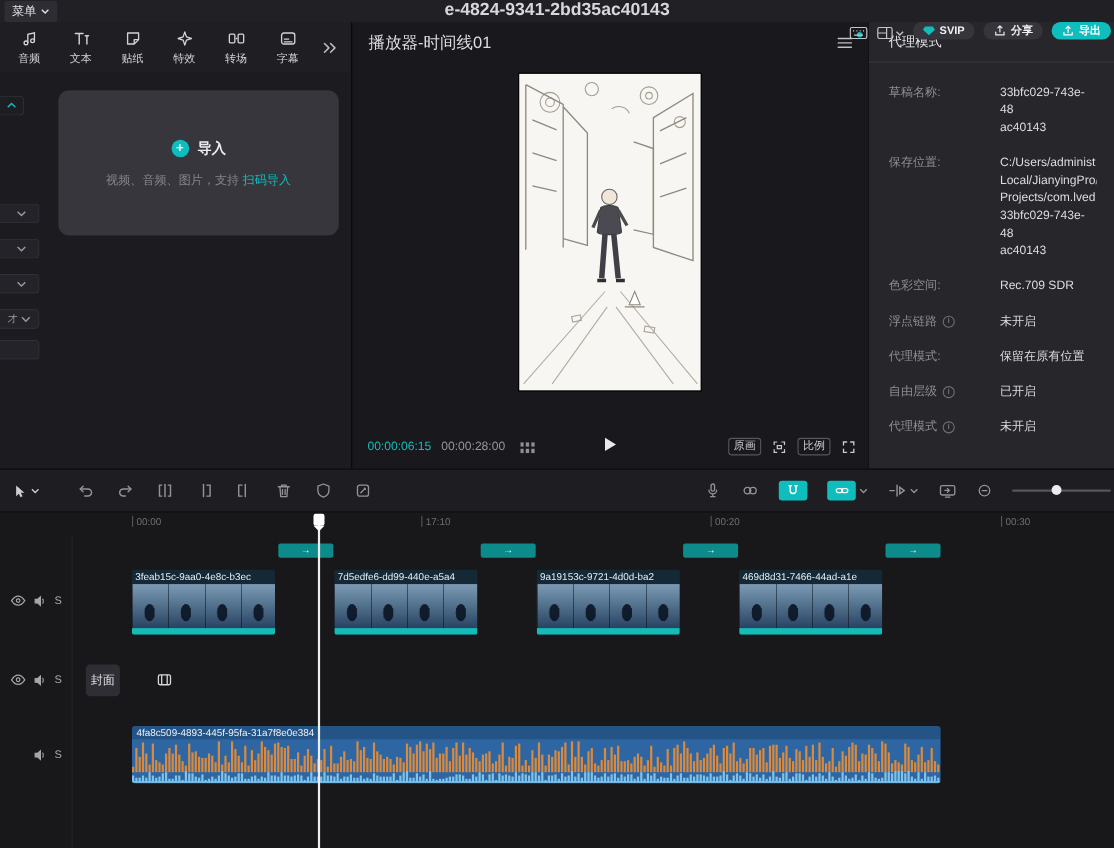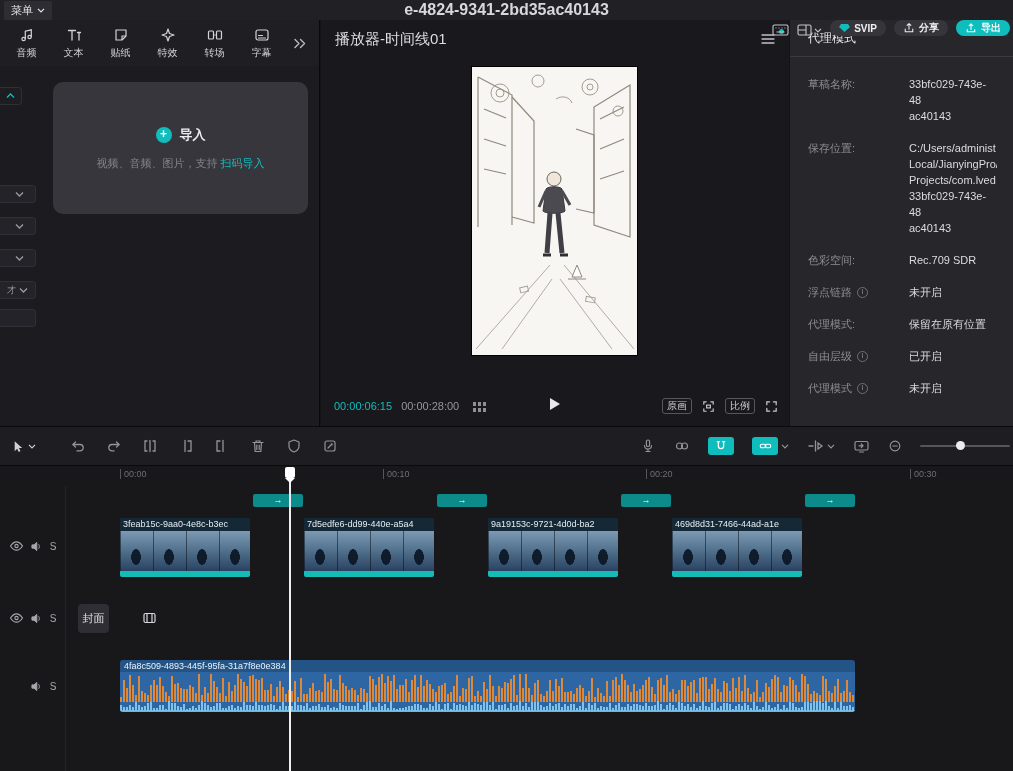--- a/index.html
+++ b/index.html
@@ -597,21 +597,21 @@
       <span class="slider">
           <span class="handle"></span>
         </span>
 
     </div>
   </div>
 
   <div class="timeline">
     <div>
       <span class="rl" style="left:120px">00:00</span>
-      <span class="rl" style="left:383px">00:10</span>
+      <span class="rl" style="left:383px">17:10</span>
       <span class="rl" style="left:646px">00:20</span>
       <span class="rl" style="left:910px">00:30</span>
     </div>
     <div class="tl-div"></div>
 
     <div class="hrow" style="top:71px">
       <span>
           <svg width="15" height="12" viewBox="0 0 16 13">
             <g fill="none" stroke="currentColor" stroke-width="1.2">
               <path d="M1.5 6.5C3.5 3.5 5.8 2 8 2s4.5 1.5 6.5 4.5C12.5 9.5 10.2 11 8 11S3.5 9.5 1.5 6.5z"></path>

